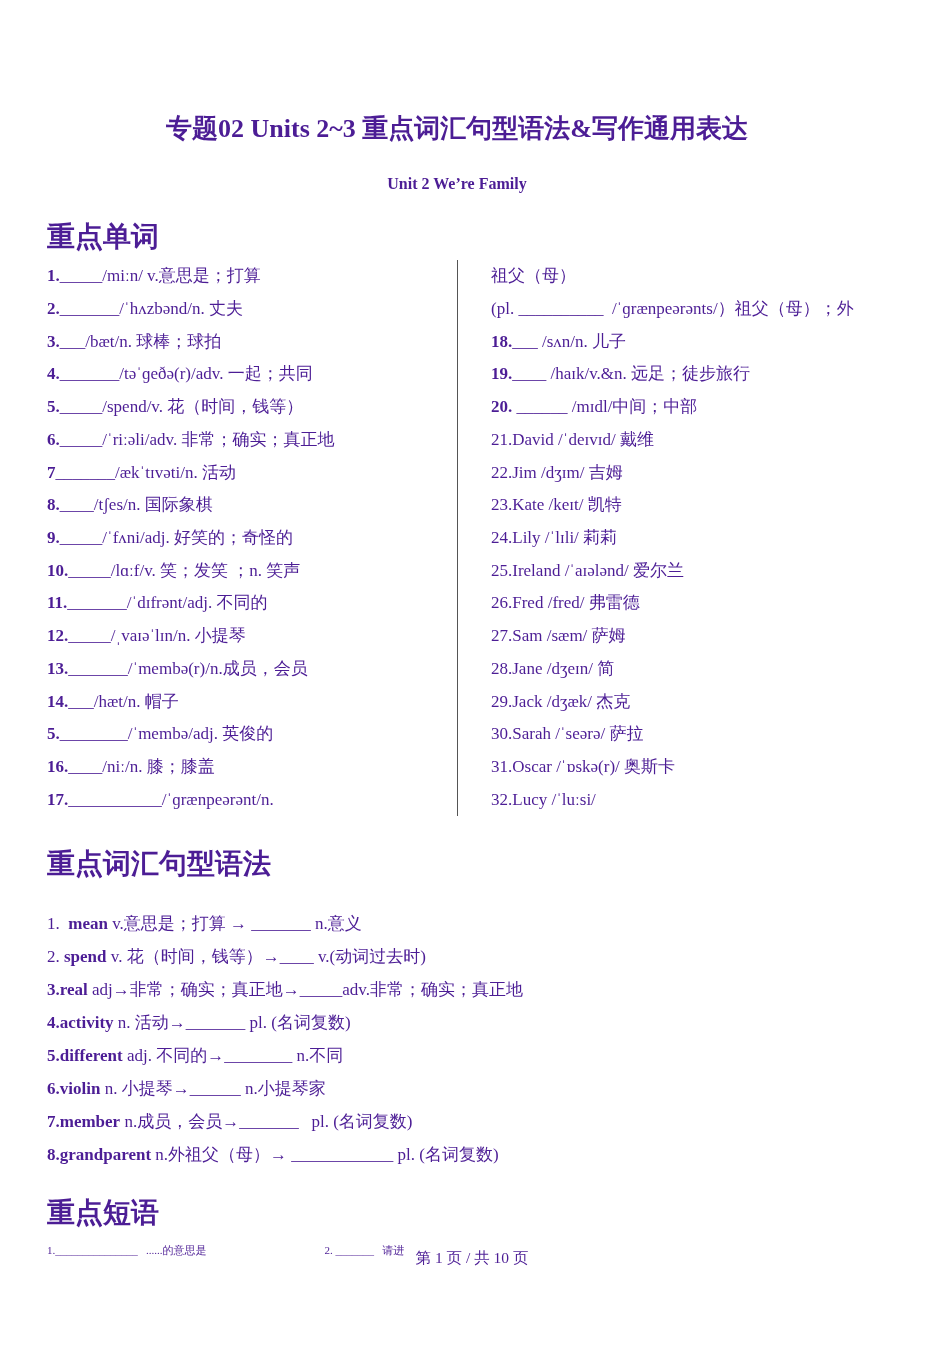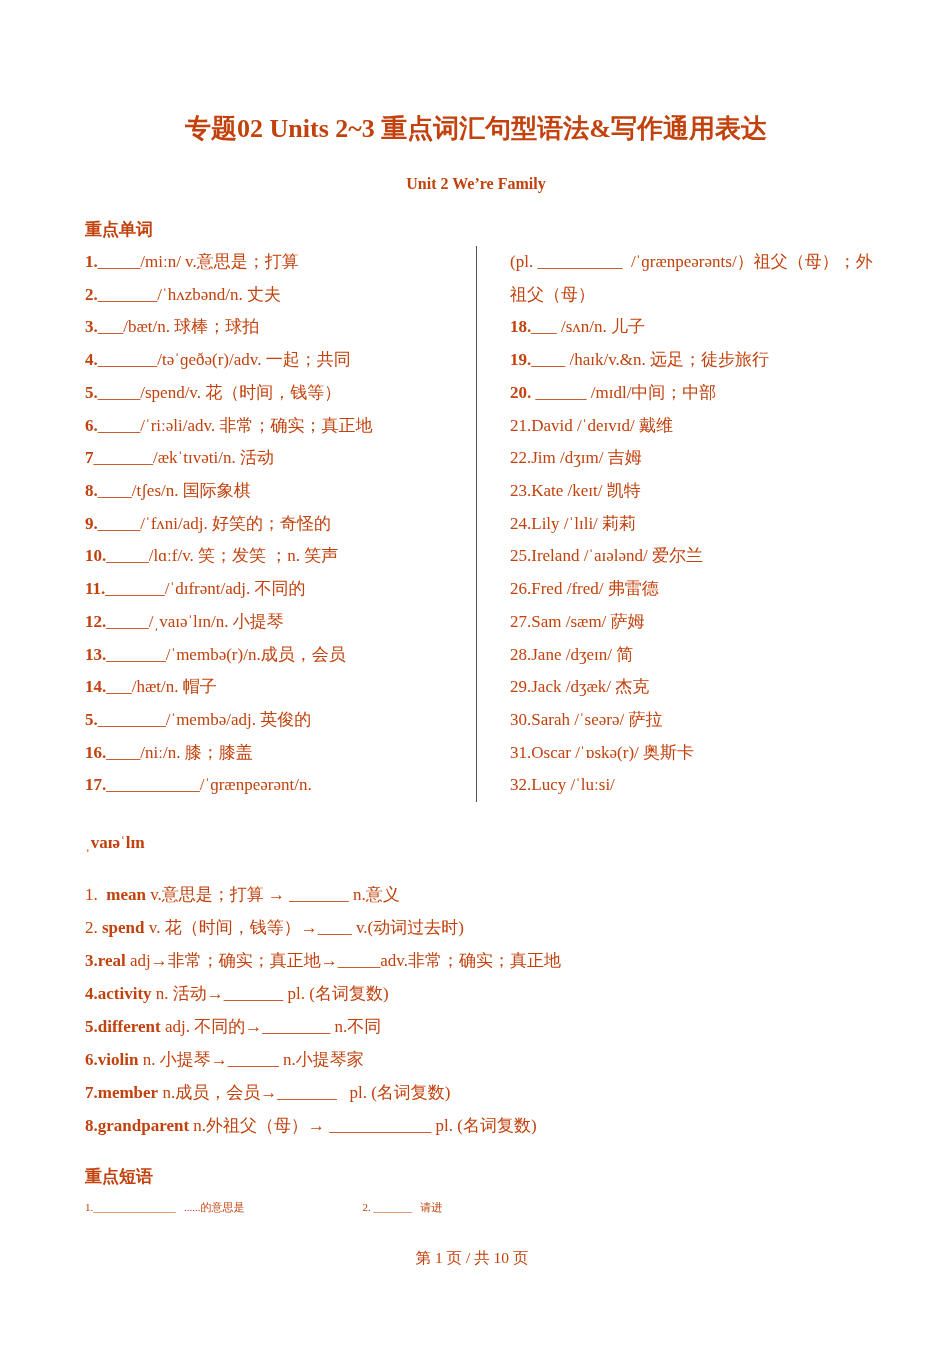--- a/index.html
+++ b/index.html
@@ -6,43 +6,43 @@
     margin: 0;
     padding: 0;
     background: #ffffff;
   }
   .page {
     position: relative;
     width: 952px;
     height: 1347px;
     margin: 0 auto;
     background: #ffffff;
-    color: #c2410c;
+    color: #4c1d95;
     font-family: "Liberation Serif", "DejaVu Serif", serif;
     box-sizing: border-box;
-    padding: 112px 85px 0 85px;
+    padding: 112px 85px 0 47px;
     overflow: hidden;
   }
   .title {
     margin: 0;
     font-size: 26px;
     font-weight: bold;
     text-align: center;
     line-height: 1.3;
   }
   .subtitle {
     margin: 28px 0 0 0;
     font-size: 16px;
     font-weight: bold;
     text-align: center;
     line-height: 1.2;
   }
   .section-heading {
     margin: 26px 0 0 0;
-    font-size: 17px;
+    font-size: 28px;
     font-weight: bold;
     line-height: 1.3;
   }
   .vocab {
     display: flex;
     margin-top: 5px;
   }
   .vocab-col {
     width: 50%;
     box-sizing: border-box;
@@ -143,23 +143,23 @@
         <div class="vocab-item"><span class="num">14.</span><span class="rest">___/hæt/n. 帽子</span></div>
 
         <div class="vocab-item"><span class="num">5.</span><span class="rest">________/ˈmembə/adj. 英俊的</span></div>
 
         <div class="vocab-item"><span class="num">16.</span><span class="rest">____/niː/n. 膝；膝盖</span></div>
 
         <div class="vocab-item"><span class="num">17.</span><span class="rest">___________/ˈɡrænpeərənt/n.</span></div>
       </div>
     <div class="vocab-col vocab-right">
 
+        <div class="vocab-item"><span class="num"></span><span class="rest">祖父（母）</span></div>
+
         <div class="vocab-item"><span class="num"></span><span class="rest">(pl. __________  /ˈɡrænpeərənts/）祖父（母）；外</span></div>
-
-        <div class="vocab-item"><span class="num"></span><span class="rest">祖父（母）</span></div>
 
         <div class="vocab-item"><span class="num">18.</span><span class="rest">___ /sʌn/n. 儿子</span></div>
 
         <div class="vocab-item"><span class="num">19.</span><span class="rest">____ /haɪk/v.&amp;n. 远足；徒步旅行</span></div>
 
         <div class="vocab-item"><span class="num">20.</span><span class="rest"> ______ /mɪdl/中间；中部</span></div>
 
         <div class="vocab-item"><span class="num"></span><span class="rest">21.David /ˈdeɪvɪd/ 戴维</span></div>
 
         <div class="vocab-item"><span class="num"></span><span class="rest">22.Jim /dʒɪm/ 吉姆</span></div>
@@ -179,21 +179,21 @@
         <div class="vocab-item"><span class="num"></span><span class="rest">29.Jack /dʒæk/ 杰克</span></div>
 
         <div class="vocab-item"><span class="num"></span><span class="rest">30.Sarah /ˈseərə/ 萨拉</span></div>
 
         <div class="vocab-item"><span class="num"></span><span class="rest">31.Oscar /ˈɒskə(r)/ 奥斯卡</span></div>
 
         <div class="vocab-item"><span class="num"></span><span class="rest">32.Lucy /ˈluːsi/</span></div>
       </div>
   </div>
 
-  <h3 class="section-heading mt-conv">ˌvaɪəˈlɪn</h3>
+  <h3 class="section-heading mt-conv">重点词汇句型语法</h3>
 
   <div class="conv">
 
       <div class="conv-item"><span class="pre">1.  </span><span class="b">mean</span><span class="rest"> v.意思是；打算 → _______ n.意义</span></div>
 
       <div class="conv-item"><span class="pre">2. </span><span class="b">spend</span><span class="rest"> v. 花（时间，钱等）→____ v.(动词过去时)</span></div>
 
       <div class="conv-item"><span class="pre"></span><span class="b">3.real</span><span class="rest"> adj→非常；确实；真正地→_____adv.非常；确实；真正地</span></div>
 
       <div class="conv-item"><span class="pre"></span><span class="b">4.activity</span><span class="rest"> n. 活动→_______ pl. (名词复数)</span></div>

